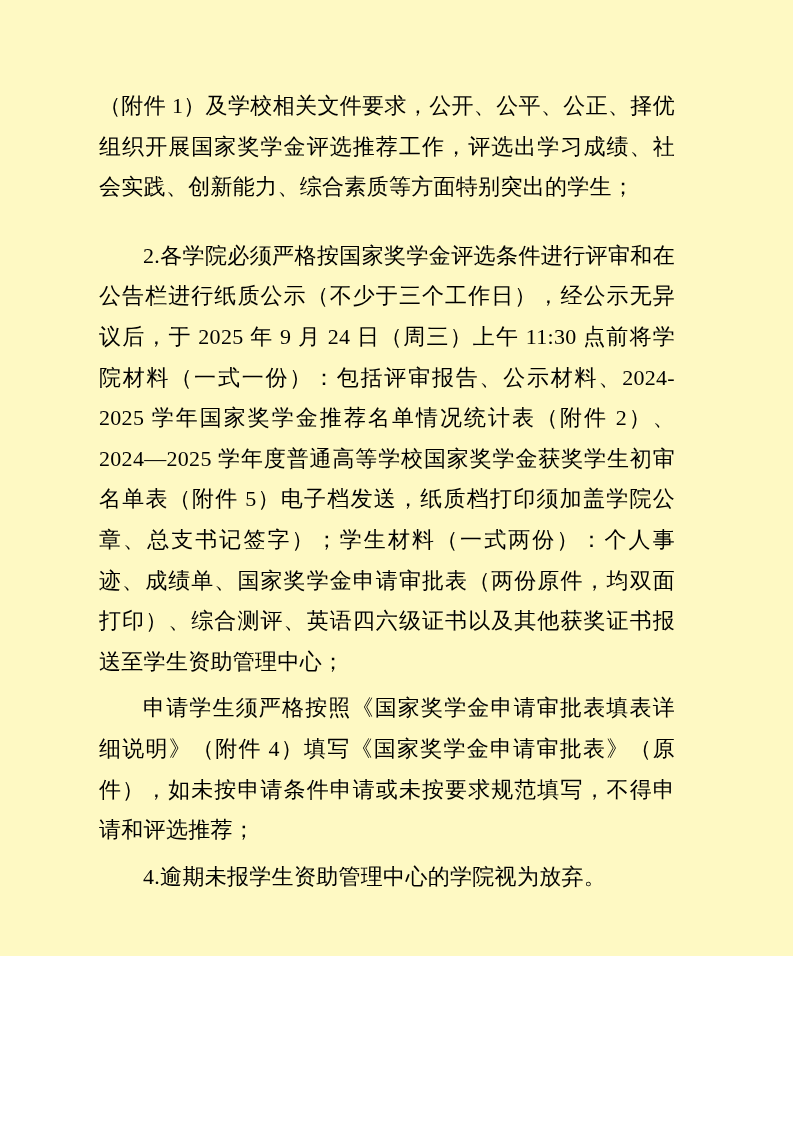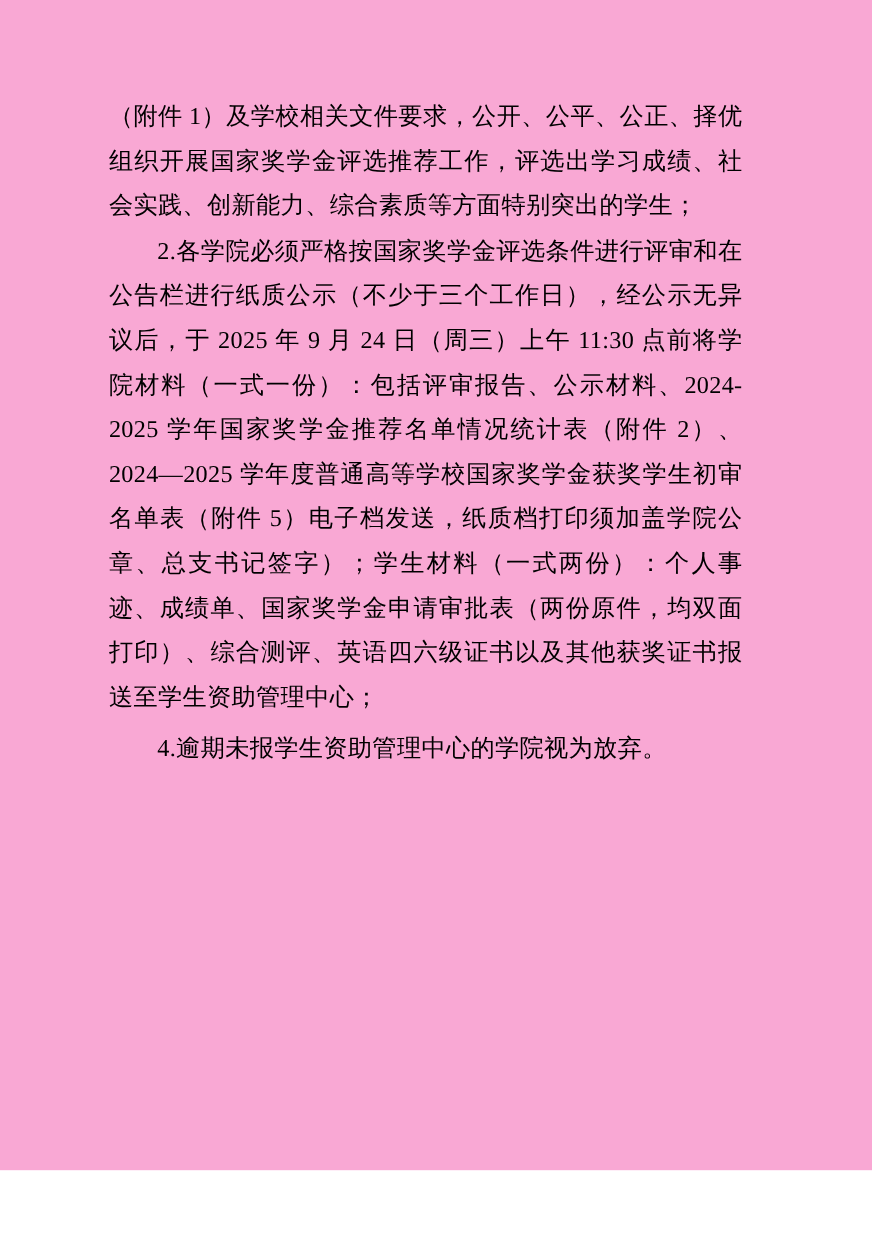--- a/index.html
+++ b/index.html
@@ -3,49 +3,51 @@
 <meta charset="utf-8">
 <style>
   html, body {
     margin: 0;
     padding: 0;
     background: #ffffff;
   }
   .page {
     position: relative;
     width: 793px;
-    height: 1064px;
-    background: #f9a8d4;
+    height: 956px;
+    background: #fef9c3;
     overflow: hidden;
   }
   .doc-body {
     position: absolute;
     top: 86px;
     left: 99px;
     width: 576px;
     color: #000000;
     font-family: "Liberation Serif", "DejaVu Serif", serif;
     font-size: 22px;
     line-height: 40.6px;
     text-align: justify;
     letter-spacing: 0.3px;
   }
   .para {
     margin: 0;
     padding: 0;
   }
   .para.indent {
     text-indent: 2em;
+    margin-top: 28px;
   }
   .para.para-gap {
     margin-top: 6px;
   }
 </style>
 </head>
 <body>
 
 <div class="page">
   <div class="doc-body">
     <p class="para">（附件 1）及学校相关文件要求，公开、公平、公正、择优组织开展国家奖学金评选推荐工作，评选出学习成绩、社会实践、创新能力、综合素质等方面特别突出的学生；</p>
     <p class="para indent">2.各学院必须严格按国家奖学金评选条件进行评审和在公告栏进行纸质公示（不少于三个工作日），经公示无异议后，于 2025 年 9 月 24 日（周三）上午 11:30 点前将学院材料（一式一份）：包括评审报告、公示材料、2024-2025 学年国家奖学金推荐名单情况统计表（附件 2）、2024—2025 学年度普通高等学校国家奖学金获奖学生初审名单表（附件 5）电子档发送，纸质档打印须加盖学院公章、总支书记签字）；学生材料（一式两份）：个人事迹、成绩单、国家奖学金申请审批表（两份原件，均双面打印）、综合测评、英语四六级证书以及其他获奖证书报送至学生资助管理中心；</p>
+    <p class="para indent para-gap">申请学生须严格按照《国家奖学金申请审批表填表详细说明》（附件 4）填写《国家奖学金申请审批表》（原件），如未按申请条件申请或未按要求规范填写，不得申请和评选推荐；</p>
     <p class="para indent para-gap">4.逾期未报学生资助管理中心的学院视为放弃。</p>
   </div>
 </div>
 
 </body></html>

